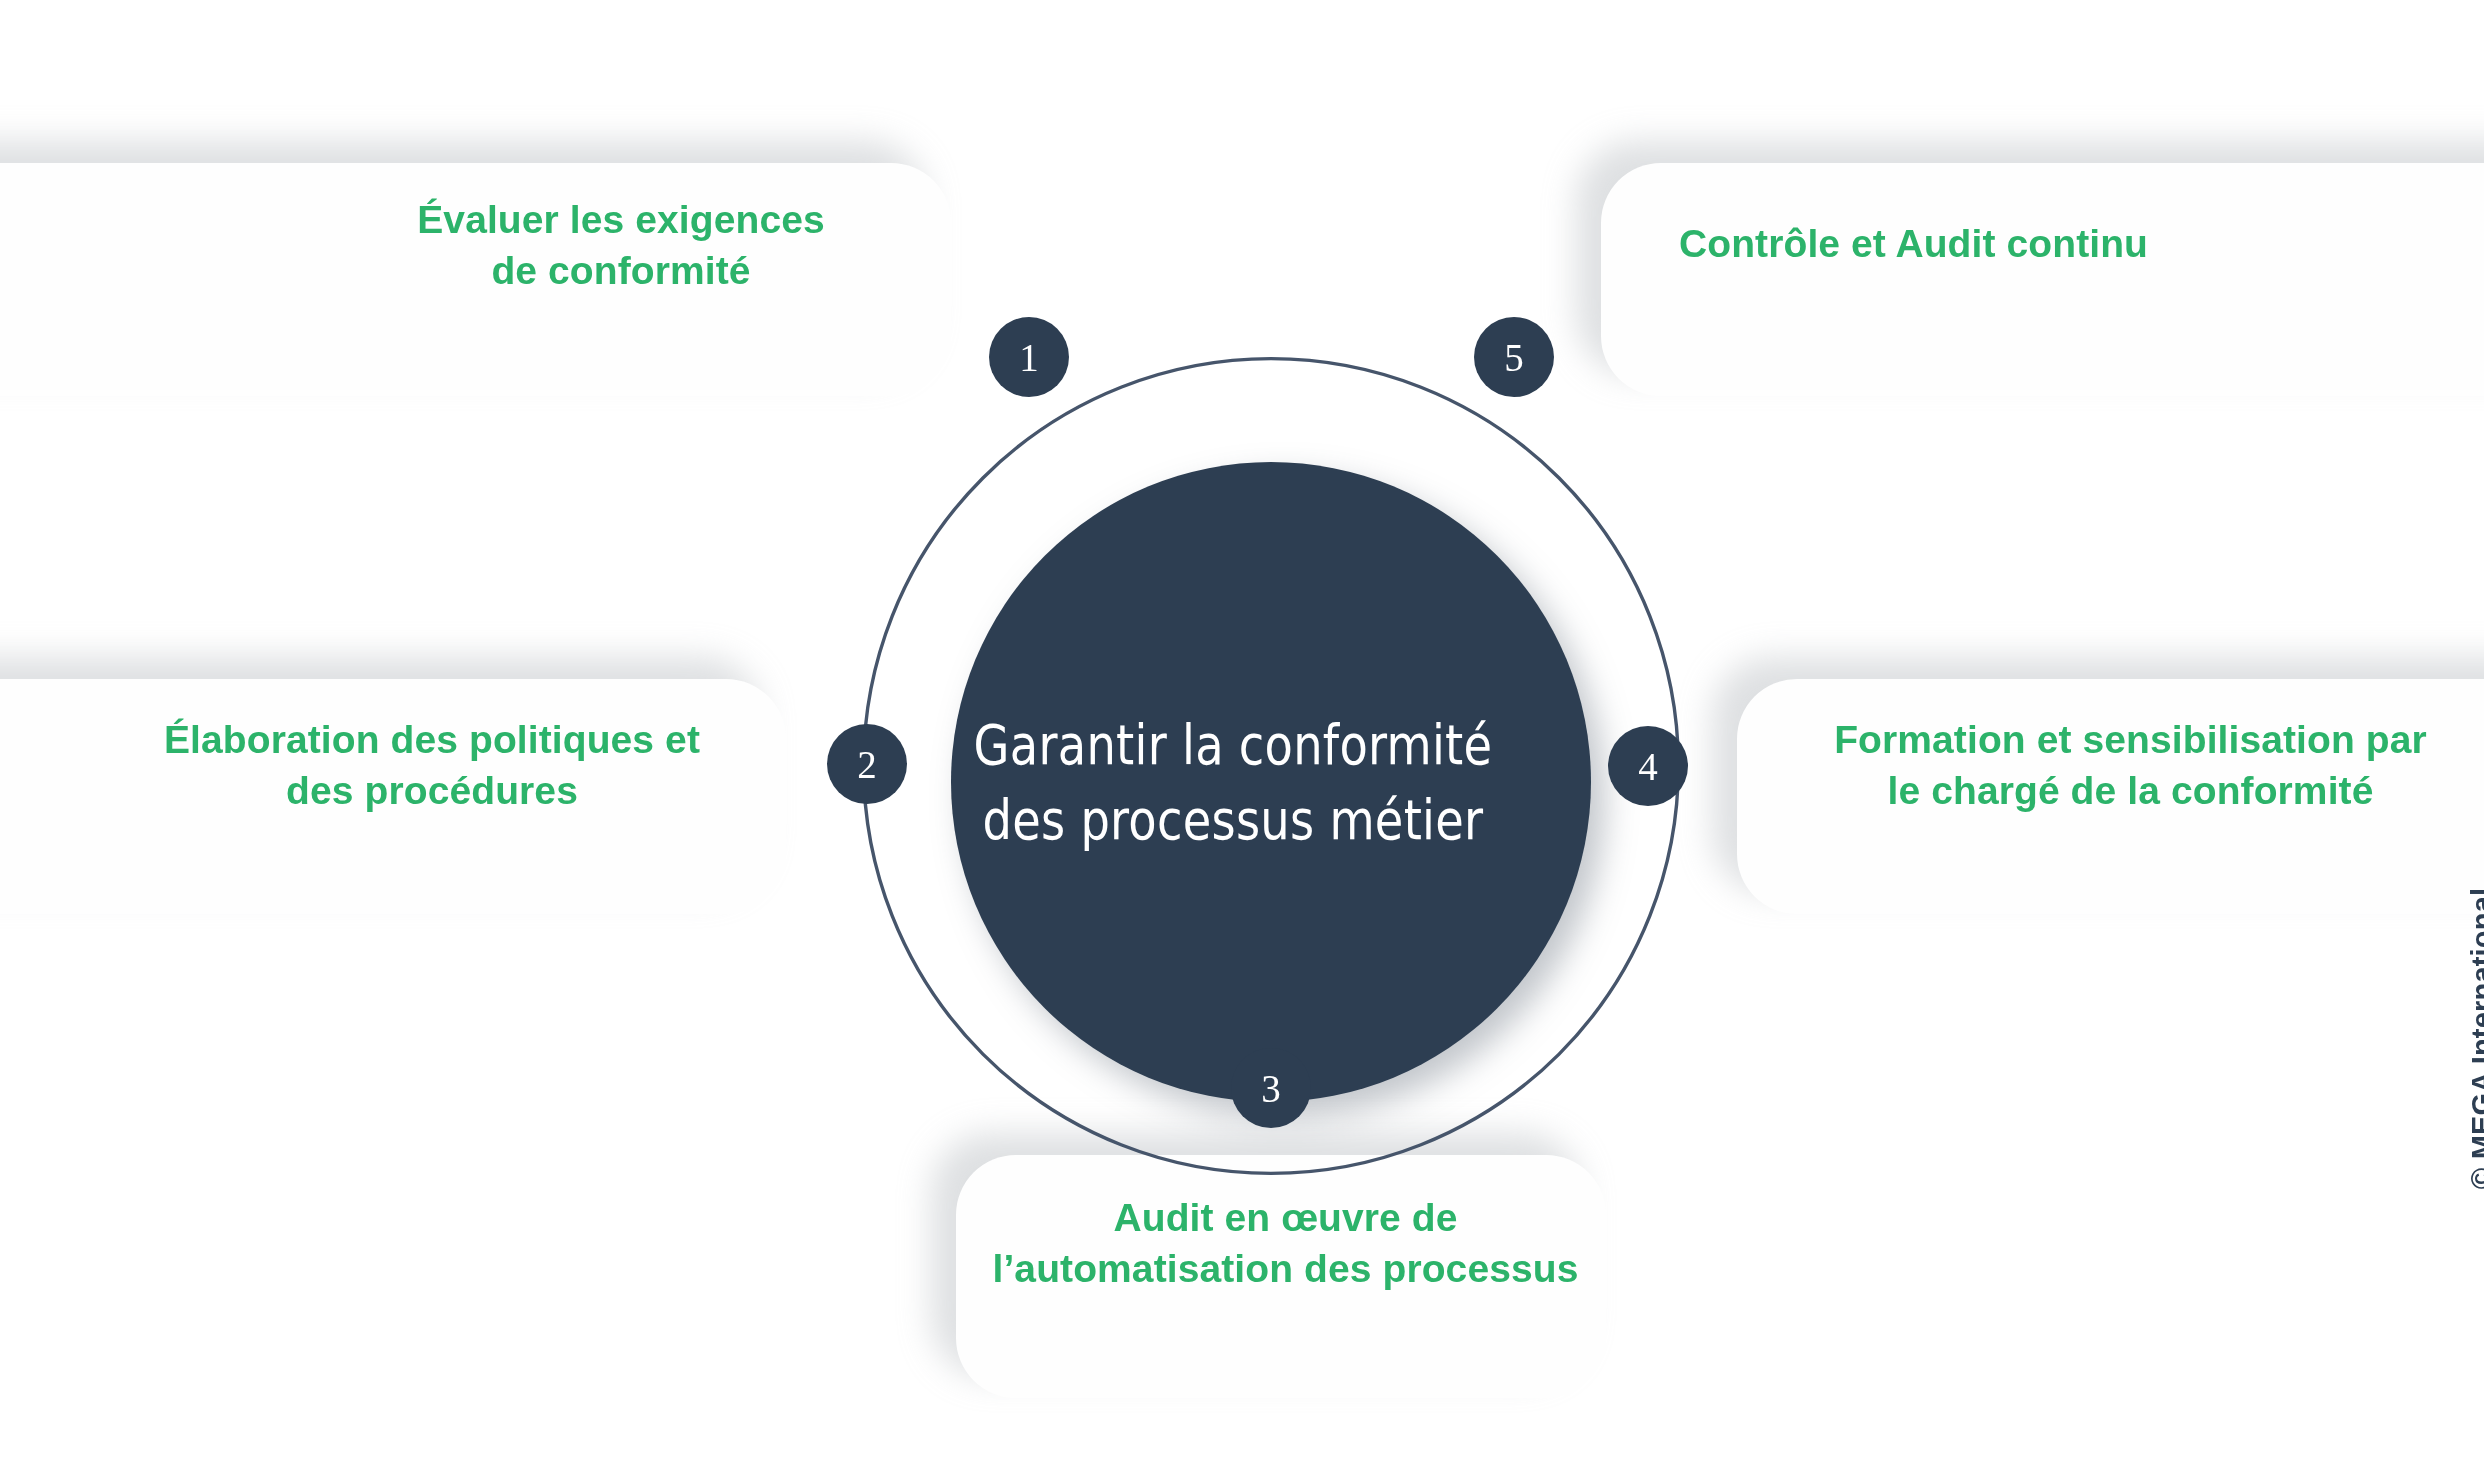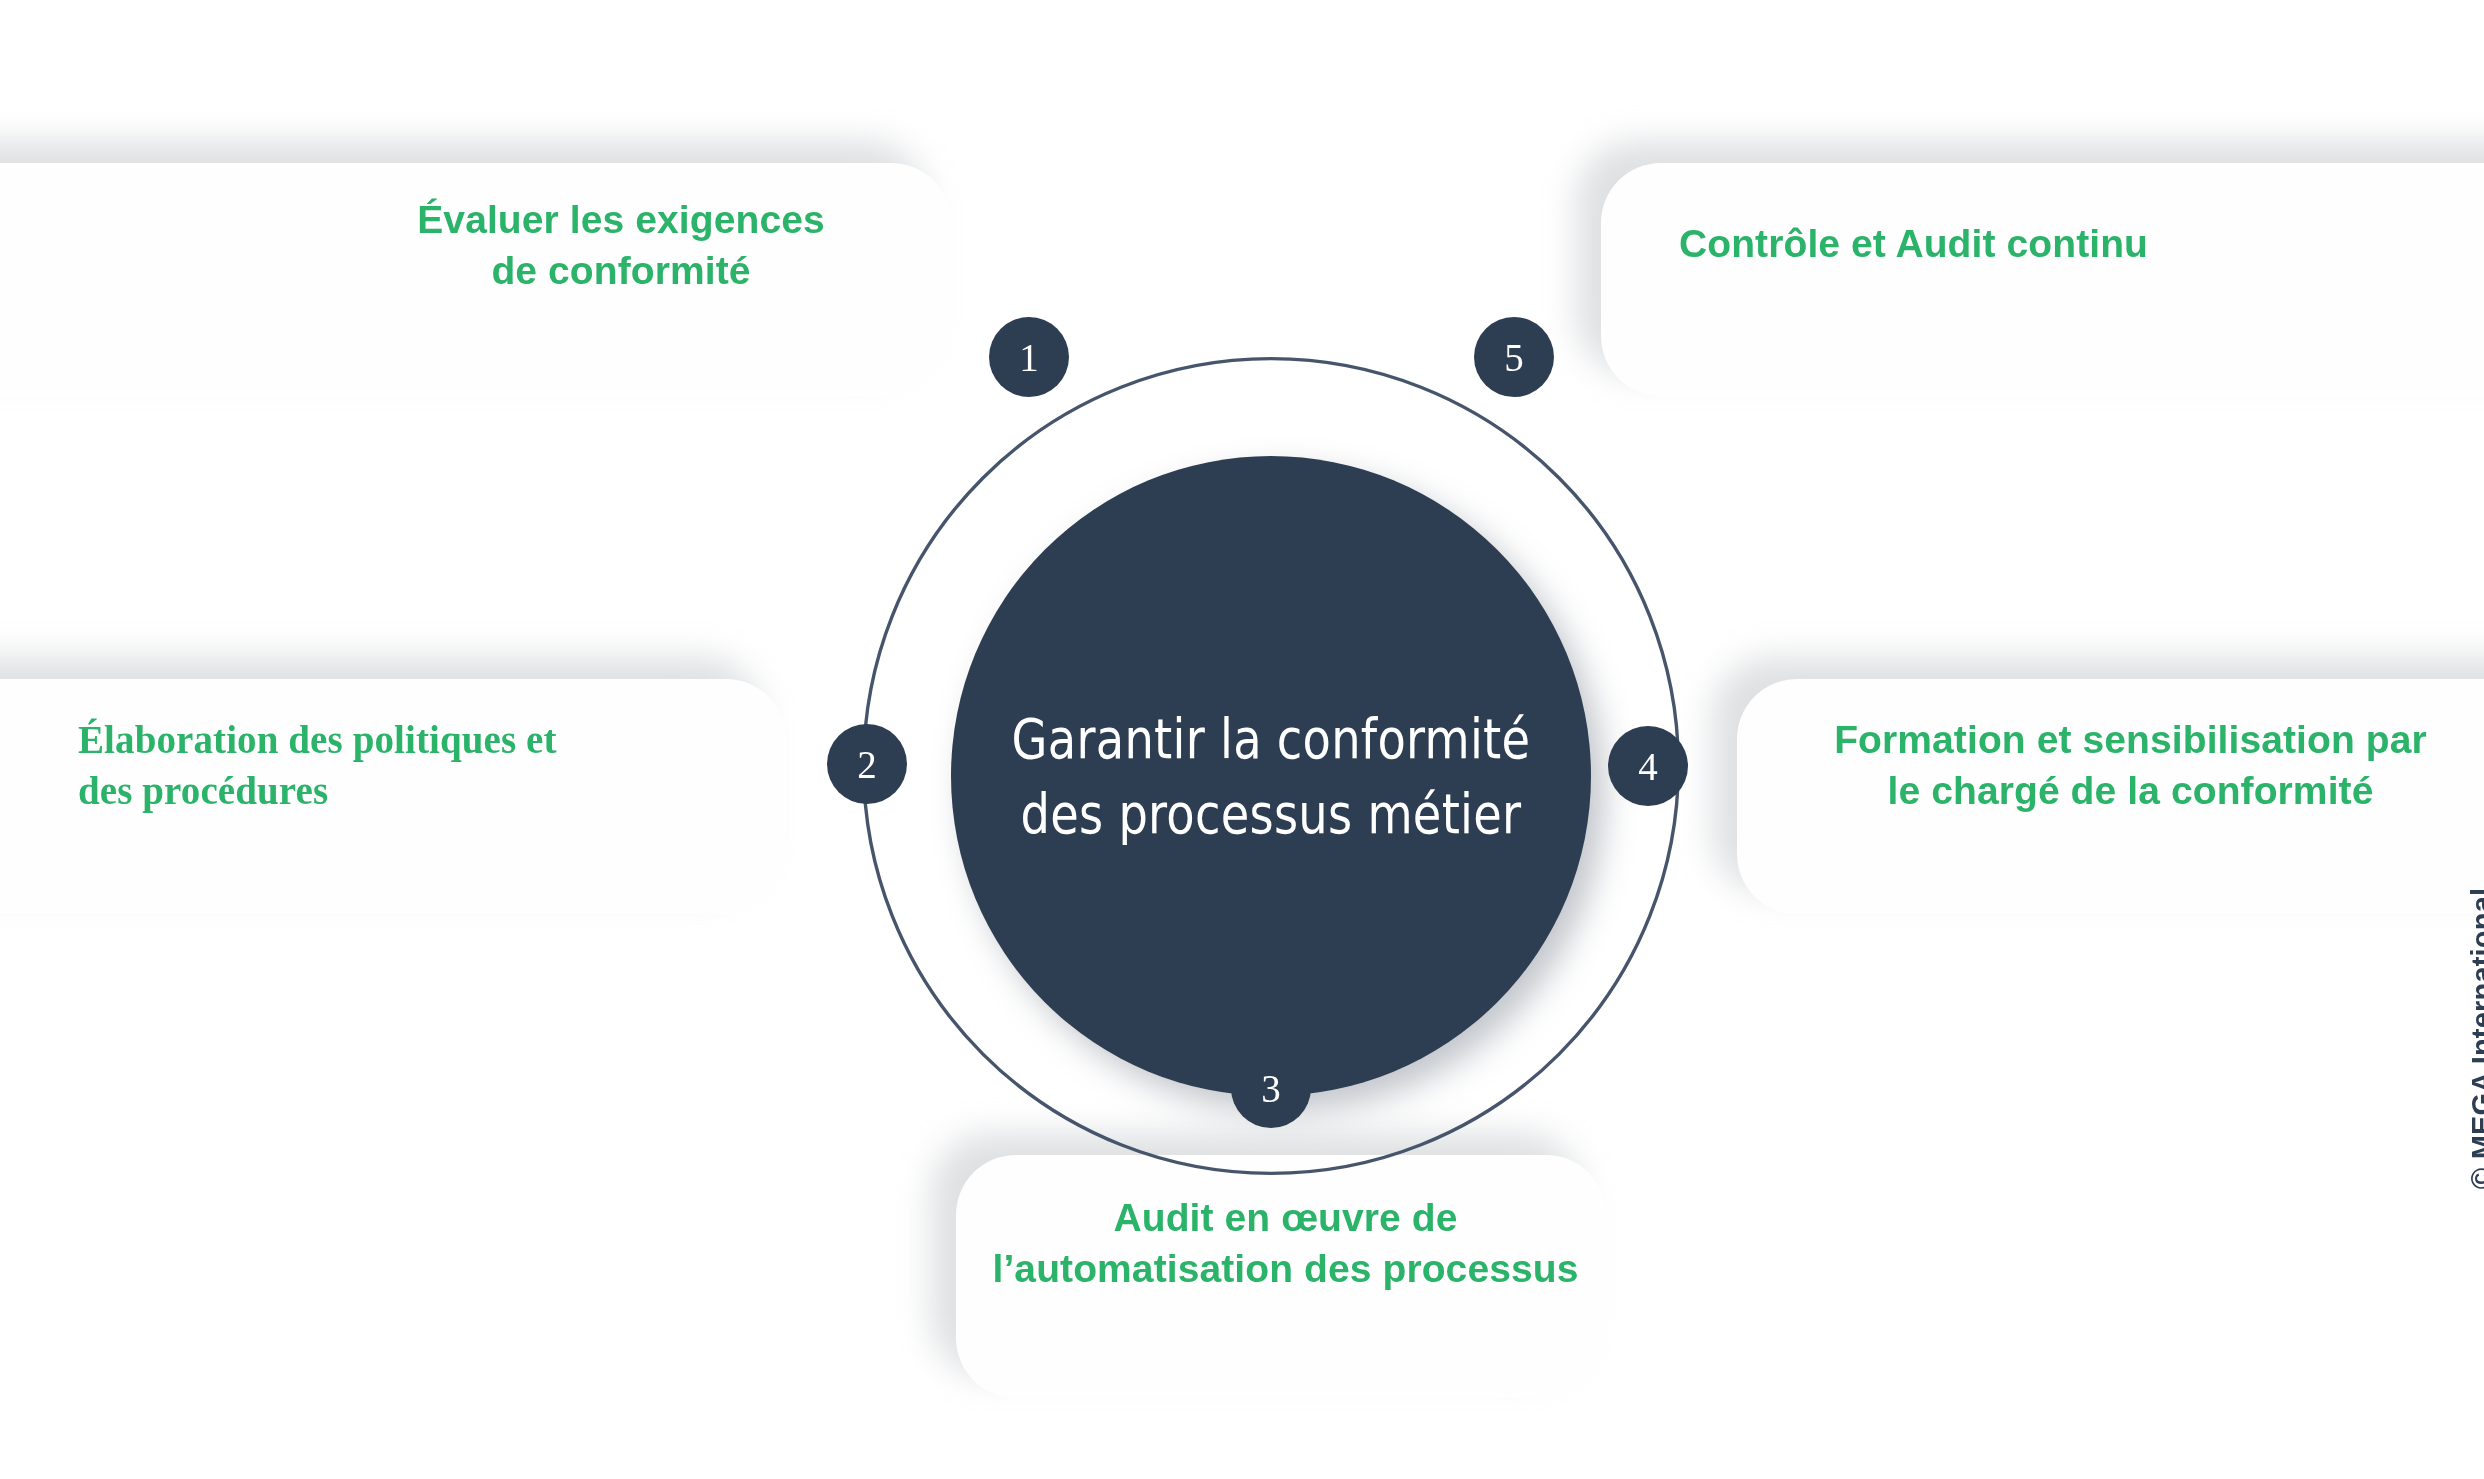--- a/index.html
+++ b/index.html
@@ -33,43 +33,43 @@
   
   #card-1{left:-87px;top:163px;width:1038px;height:233px;}
   #label-1{left:291px;top:194px;width:660px;text-align:center;}
 
   
   #card-5{left:1601px;top:163px;width:1009px;height:233px;}
   #label-5{left:1679px;top:218px;width:873px;text-align:left;}
 
   
   #card-2{left:-204px;top:679px;width:990px;height:235px;}
-  #label-2{left:78px;top:714px;width:708px;text-align:left;font-family:Liberation Serif, serif;}
+  #label-2{left:78px;top:714px;width:708px;text-align:center;}
 
   
   #card-4{left:1737px;top:679px;width:980px;height:235px;}
   #label-4{left:1747px;top:714px;width:767px;text-align:center;}
 
   
   #card-3{left:956px;top:1155px;width:650px;height:243px;}
   #label-3{left:902px;top:1192px;width:767px;text-align:center;}
 
   
   #diagram{position:absolute;left:786px;top:281px;width:970px;height:970px;z-index:4;}
   #ring-svg{position:absolute;left:0;top:0;width:970px;height:970px;overflow:visible;}
 
   .core{
     position:absolute;
-    left:165px;top:175px;
+    left:165px;top:181px;
     width:640px;height:640px;
     border-radius:50%;
     background:#2D3E52;
     box-shadow:13.6px 15.5px 33px rgba(120,128,140,.45);
     z-index:5;
-    display:flex;align-items:center;justify-content:center;
+    display:flex;align-items:center;
   }
   .core-title{
     color:#ffffff;
     font-family:"Liberation Sans Narrow","DejaVu Sans Condensed","Liberation Sans",sans-serif;
     font-size:56px;
     font-weight:400;
     line-height:1.34;
     text-align:center;
     white-space:pre-line;
     letter-spacing:0.3px;

